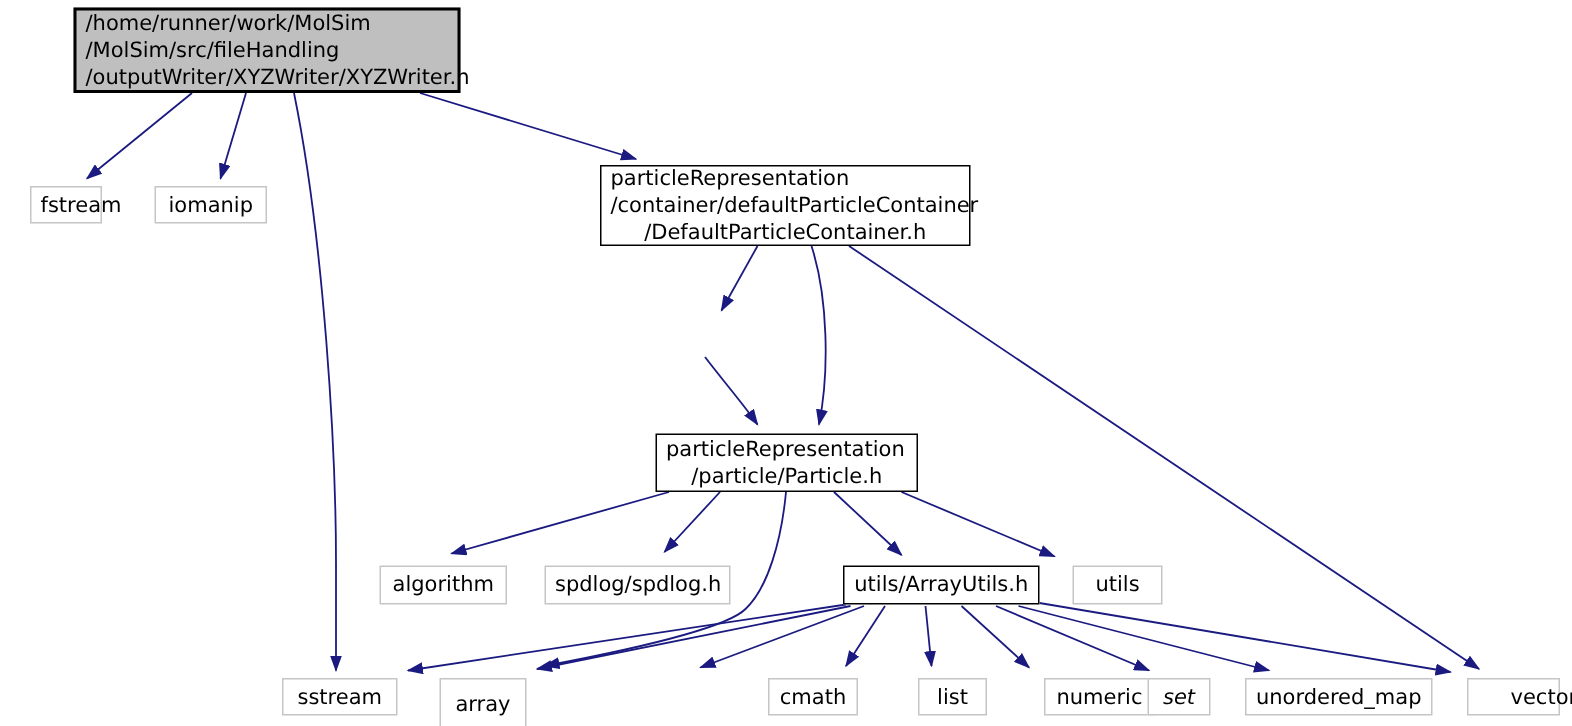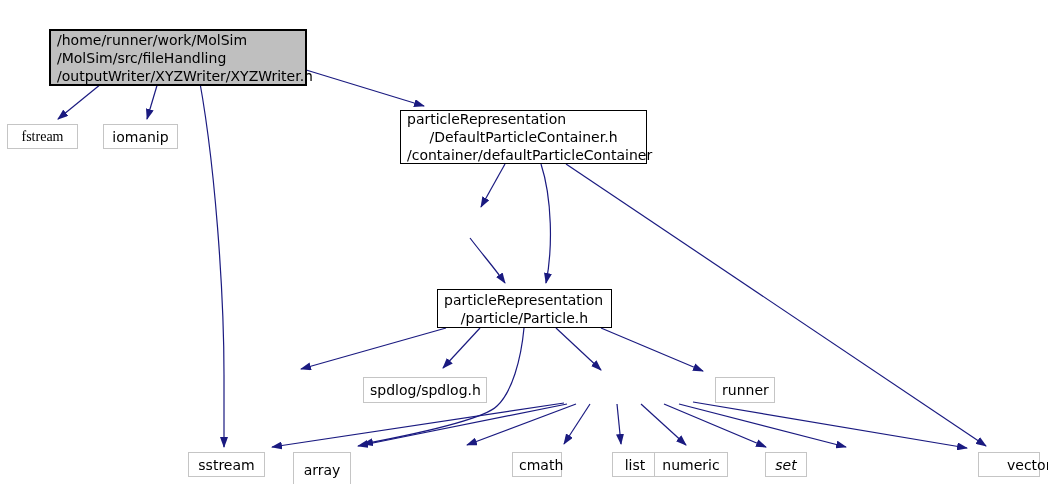--- a/index.html
+++ b/index.html
@@ -17,21 +17,21 @@
     background:#ffffff;
     color:#000000;
     display:flex;
     flex-direction:column;
     justify-content:center;
     font-size:14px;
     line-height:18px;
     padding:0 6px;
     white-space:nowrap;
   }
-  .node.main{border:2px solid #be185d;margin-top:24px;}
+  .node.main{border:2px solid #be185d;}
   .node.linked{border:1.5px solid #000000;}
   .node.leaf{border:1px solid #c5c5c5;}
   .ln{text-align:left;}
   .ln.center{text-align:center;}
 </style>
 </head>
 <body>
 
 <div id="canvas" style="background: rgb(255, 255, 255);">
     <svg id="edge-layer" viewBox="0 0 1048 484" width="1048" height="484">
@@ -61,55 +61,64 @@
       <path d="M641,404 L686,445" fill="none" stroke="#1a1a80" stroke-width="1.2" marker-end="url(#arw)"></path>
       <path d="M664,404 L766,447" fill="none" stroke="#1a1a80" stroke-width="1.2" marker-end="url(#arw)"></path>
       <path d="M679,404 L846,447" fill="none" stroke="#1a1a80" stroke-width="1.2" marker-end="url(#arw)"></path>
       <path d="M693,402 L967,448" fill="none" stroke="#1a1a80" stroke-width="1.2" marker-end="url(#arw)"></path>
     </svg>
     <div class="node main" title="/home/runner/work/MolSim/MolSim/src/fileHandling/outputWriter/XYZWriter/XYZWriter.h" style="left: 49px; top: 5px; width: 258px; height: 57px; background: rgb(191, 191, 191); border-color: rgb(0, 0, 0);">
       <div class="ln">/home/runner/work/MolSim</div>
       <div class="ln">/MolSim/src/fileHandling</div>
       <div class="ln">/outputWriter/XYZWriter/XYZWriter.h</div>
     </div>
-    <div class="node leaf" title="fstream" style="left: 7px; top: 124px; width: 71px; height: 25px; border-color: rgb(197, 197, 197); font-family: Liberation Serif, serif;">
+    <div class="node leaf" title="fstream" style="left: 20px; top: 124px; width: 48px; height: 25px; border-color: rgb(197, 197, 197);">
       <div class="ln center">fstream</div>
     </div>
     <div class="node leaf" title="iomanip" style="left: 103px; top: 124px; width: 75px; height: 25px; border-color: rgb(197, 197, 197);">
       <div class="ln center">iomanip</div>
     </div>
     <div class="node linked" title="particleRepresentation/container/defaultParticleContainer/DefaultParticleContainer.h" style="left: 400px; top: 110px; width: 247px; height: 54px; border-color: rgb(0, 0, 0);">
       <div class="ln">particleRepresentation</div>
+      <div class="ln">/container/defaultParticleContainer</div>
       <div class="ln center">/DefaultParticleContainer.h</div>
-      <div class="ln">/container/defaultParticleContainer</div>
     </div>
     <div class="node linked" title="particleRepresentation/particle/Particle.h" style="left: 437px; top: 289px; width: 175px; height: 39px; border-color: rgb(0, 0, 0);">
       <div class="ln">particleRepresentation</div>
       <div class="ln center">/particle/Particle.h</div>
     </div>
+    <div class="node leaf" title="algorithm" style="left: 253px; top: 377px; width: 85px; height: 26px; border-color: rgb(197, 197, 197);">
+      <div class="ln center">algorithm</div>
+    </div>
     <div class="node leaf" title="spdlog/spdlog.h" style="left: 363px; top: 377px; width: 124px; height: 26px; border-color: rgb(197, 197, 197);">
       <div class="ln center">spdlog/spdlog.h</div>
     </div>
+    <div class="node linked" title="utils/ArrayUtils.h" style="left: 562px; top: 377px; width: 131px; height: 26px; border-color: rgb(0, 0, 0);">
+      <div class="ln center">utils/ArrayUtils.h</div>
+    </div>
     <div class="node leaf" title="string" style="left: 715px; top: 377px; width: 60px; height: 26px; border-color: rgb(197, 197, 197);">
-      <div class="ln center">runner</div>
+      <div class="ln center">utils</div>
     </div>
     <div class="node leaf" title="sstream" style="left: 188px; top: 452px; width: 77px; height: 25px; border-color: rgb(197, 197, 197);">
       <div class="ln center">sstream</div>
     </div>
     <div class="node leaf" title="array" style="left: 293px; top: 452px; width: 58px; height: 36px; border-color: rgb(197, 197, 197);">
       <div class="ln center">array</div>
     </div>
-    <div class="node leaf" title="cmath" style="left: 512px; top: 452px; width: 50px; height: 25px; border-color: rgb(197, 197, 197);">
+    <div class="node leaf" title="cmath" style="left: 512px; top: 452px; width: 60px; height: 25px; border-color: rgb(197, 197, 197);">
       <div class="ln center">cmath</div>
     </div>
     <div class="node leaf" title="list" style="left: 612px; top: 452px; width: 46px; height: 25px; border-color: rgb(197, 197, 197);">
       <div class="ln center">list</div>
     </div>
-    <div class="node leaf" title="numeric" style="left: 654px; top: 452px; width: 74px; height: 25px; border-color: rgb(197, 197, 197);">
+    <div class="node leaf" title="numeric" style="left: 696px; top: 452px; width: 74px; height: 25px; border-color: rgb(197, 197, 197);">
       <div class="ln center">numeric</div>
     </div>
     <div class="node leaf" title="set" style="left: 765px; top: 452px; width: 42px; height: 25px; border-color: rgb(197, 197, 197); font-style: italic;">
       <div class="ln center">set</div>
+    </div>
+    <div class="node leaf" title="unordered_map" style="left: 830px; top: 452px; width: 125px; height: 25px; border-color: rgb(197, 197, 197);">
+      <div class="ln center">unordered_map</div>
     </div>
     <div class="node leaf" title="vector" style="left: 978px; top: 452px; width: 62px; height: 25px; border-color: rgb(197, 197, 197); padding-left: 28px;">
       <div class="ln center">vector</div>
     </div>
   </div>
 
 </body></html>

